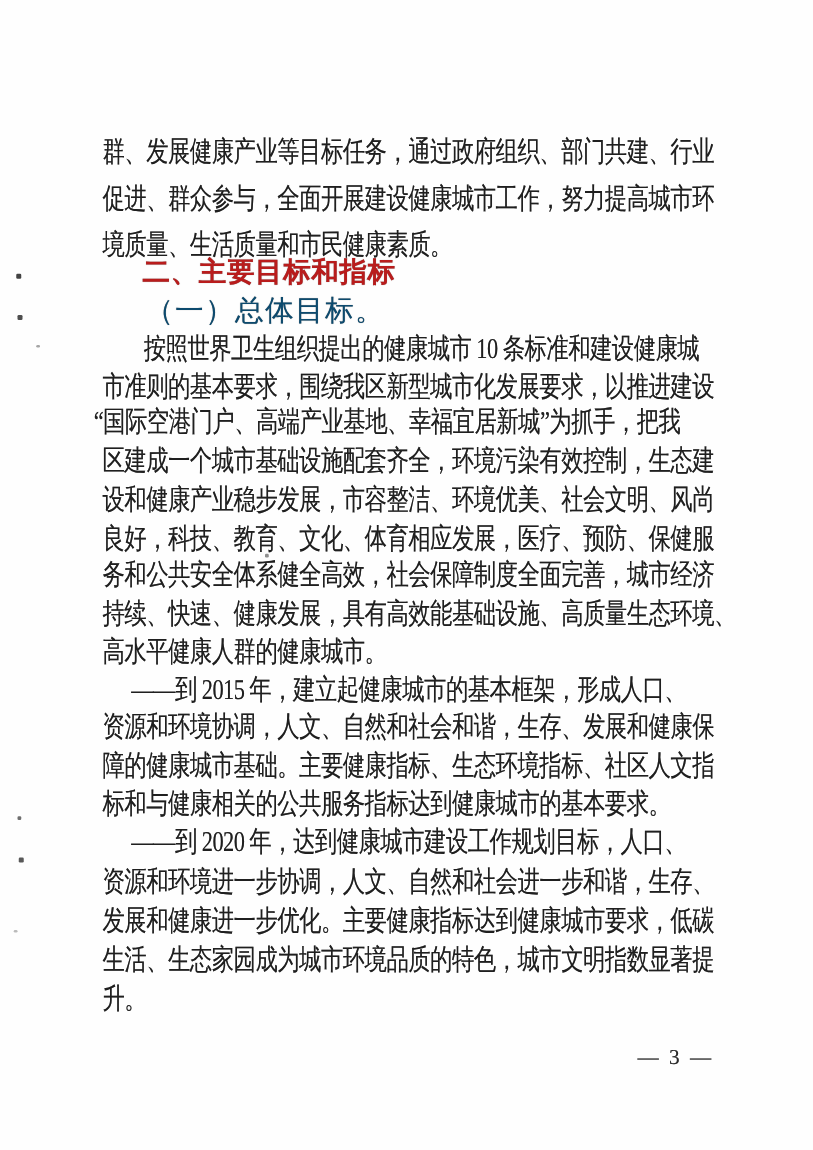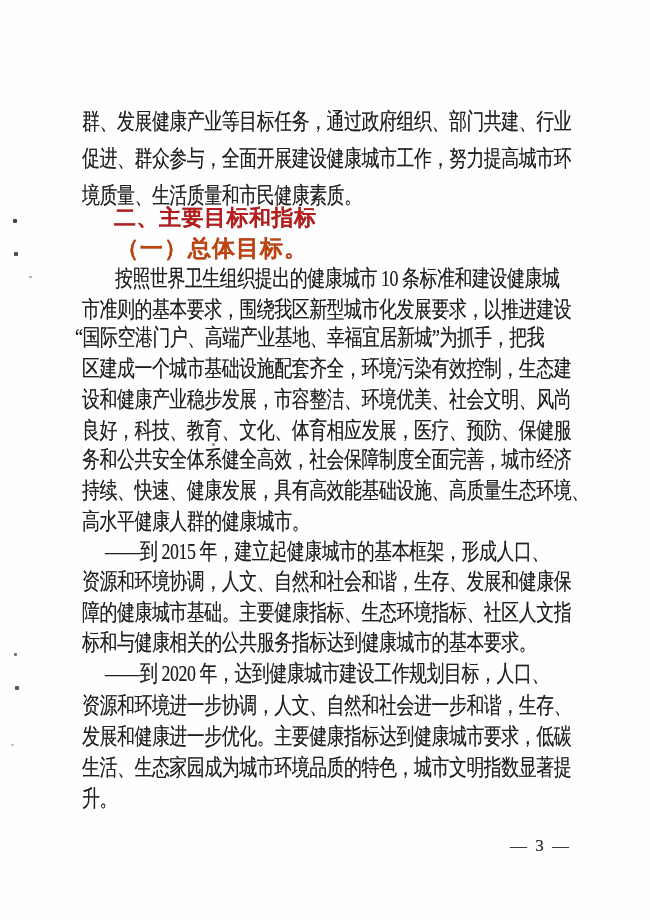--- a/index.html
+++ b/index.html
@@ -42,23 +42,23 @@
     font-size: 22px;
     font-weight: bold;
     letter-spacing: 0.5px;
     font-family: "Liberation Sans", "DejaVu Sans", sans-serif;
     color: #b91c1c;
   }
   
   .h2-line {
     left: 116px;
     font-size: 23px;
-    font-weight: bold;
+    font-weight: normal;
     letter-spacing: 1px;
-    color: #c2410c;
+    color: #0c4a6e;
   }
   .page-number {
     position: absolute;
     top: 836px;
     left: 493px;
     width: 95px;
     text-align: center;
     font-size: 17px;
     letter-spacing: 2px;
     color: #2a2a2a;

